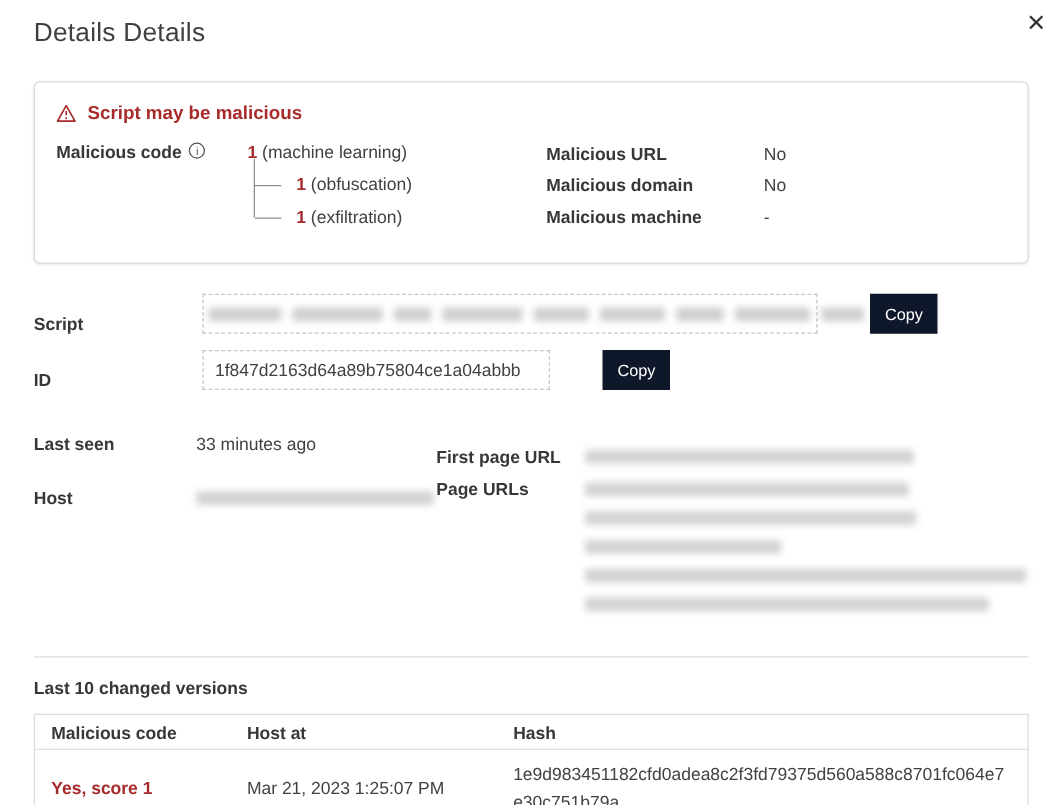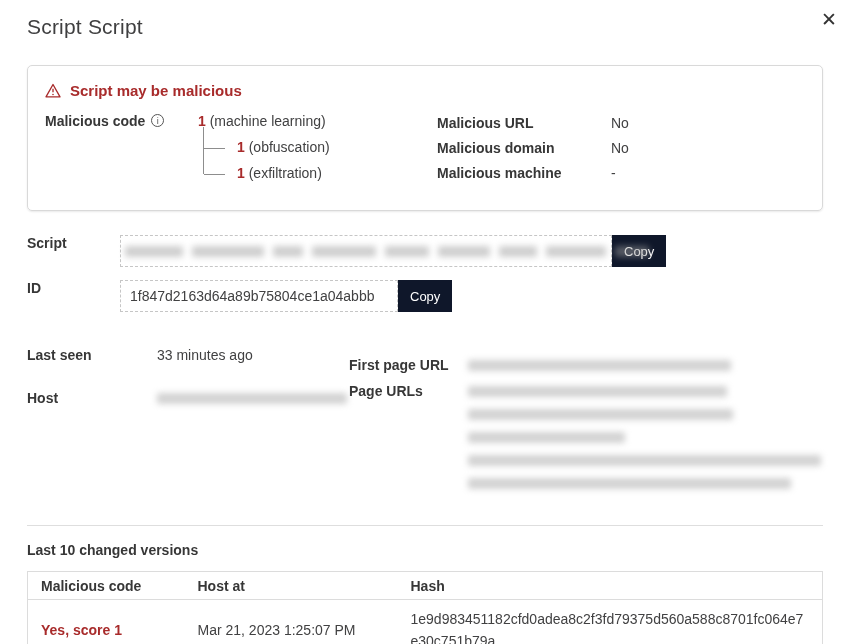--- a/index.html
+++ b/index.html
@@ -55,21 +55,21 @@
   .tree-child.corner::before{ top: -12px; height: 21px; }
   .tree-child::after {
     content: ""; position: absolute; left: 1px; top: 9px; width: 21px; height: 1px; background: #8d8d8d;
   }
 
   .alert-col-right { padding-top: 2px; }
   .alert-field-row { display: flex; margin-bottom: 9px; }
   .alert-field-row .field-label { width: 174px; }
 
   
-  .copy-row { display: flex; align-items: flex-start; }
+  .copy-row { display: flex; align-items: flex-end; gap: 42px; }
   .copy-row.script { margin-top: 24px; }
   .copy-row.id { margin-top: 13px; }
   .copy-row .row-label { font-weight: 700; color: #373737; width: 93px; }
   .dashed-field {
     border: 1px dashed #c6c6c6;
     height: 32px; display: flex; align-items: center;
     padding: 0 9px; background: #fff;
   }
   .dashed-field.script-field { width: 492px; padding: 0 4px; }
   .dashed-field.id-field { width: 278px; font-size: 14px; color: #414142; white-space: nowrap; }
@@ -112,21 +112,21 @@
   .cell-malcode { color: var(--red); font-weight: 600; }
   .cell-hash { word-break: break-all; line-height: 22px; }
 
   :root { --red: #a82b2b; }
 </style>
 </head>
 <body>
 
 <div class="modal">
 
-  <h1 class="page-title">Script Script</h1>
+  <h1 class="page-title">Details Details</h1>
   <button class="close-btn">✕</button>
 
   <div class="alert-box">
     <div class="alert-title-row">
       <span class="warn-icon">
         <svg width="16" height="15" viewBox="0 0 24 22" fill="none">
           <path d="M12 2 L22.5 20.5 H1.5 Z" stroke="#a82b2b" stroke-width="2" stroke-linejoin="round"></path>
           <line x1="12" y1="8.5" x2="12" y2="13.5" stroke="#a82b2b" stroke-width="2"></line>
           <circle cx="12" cy="17" r="1.2" fill="#a82b2b"></circle>
         </svg>

